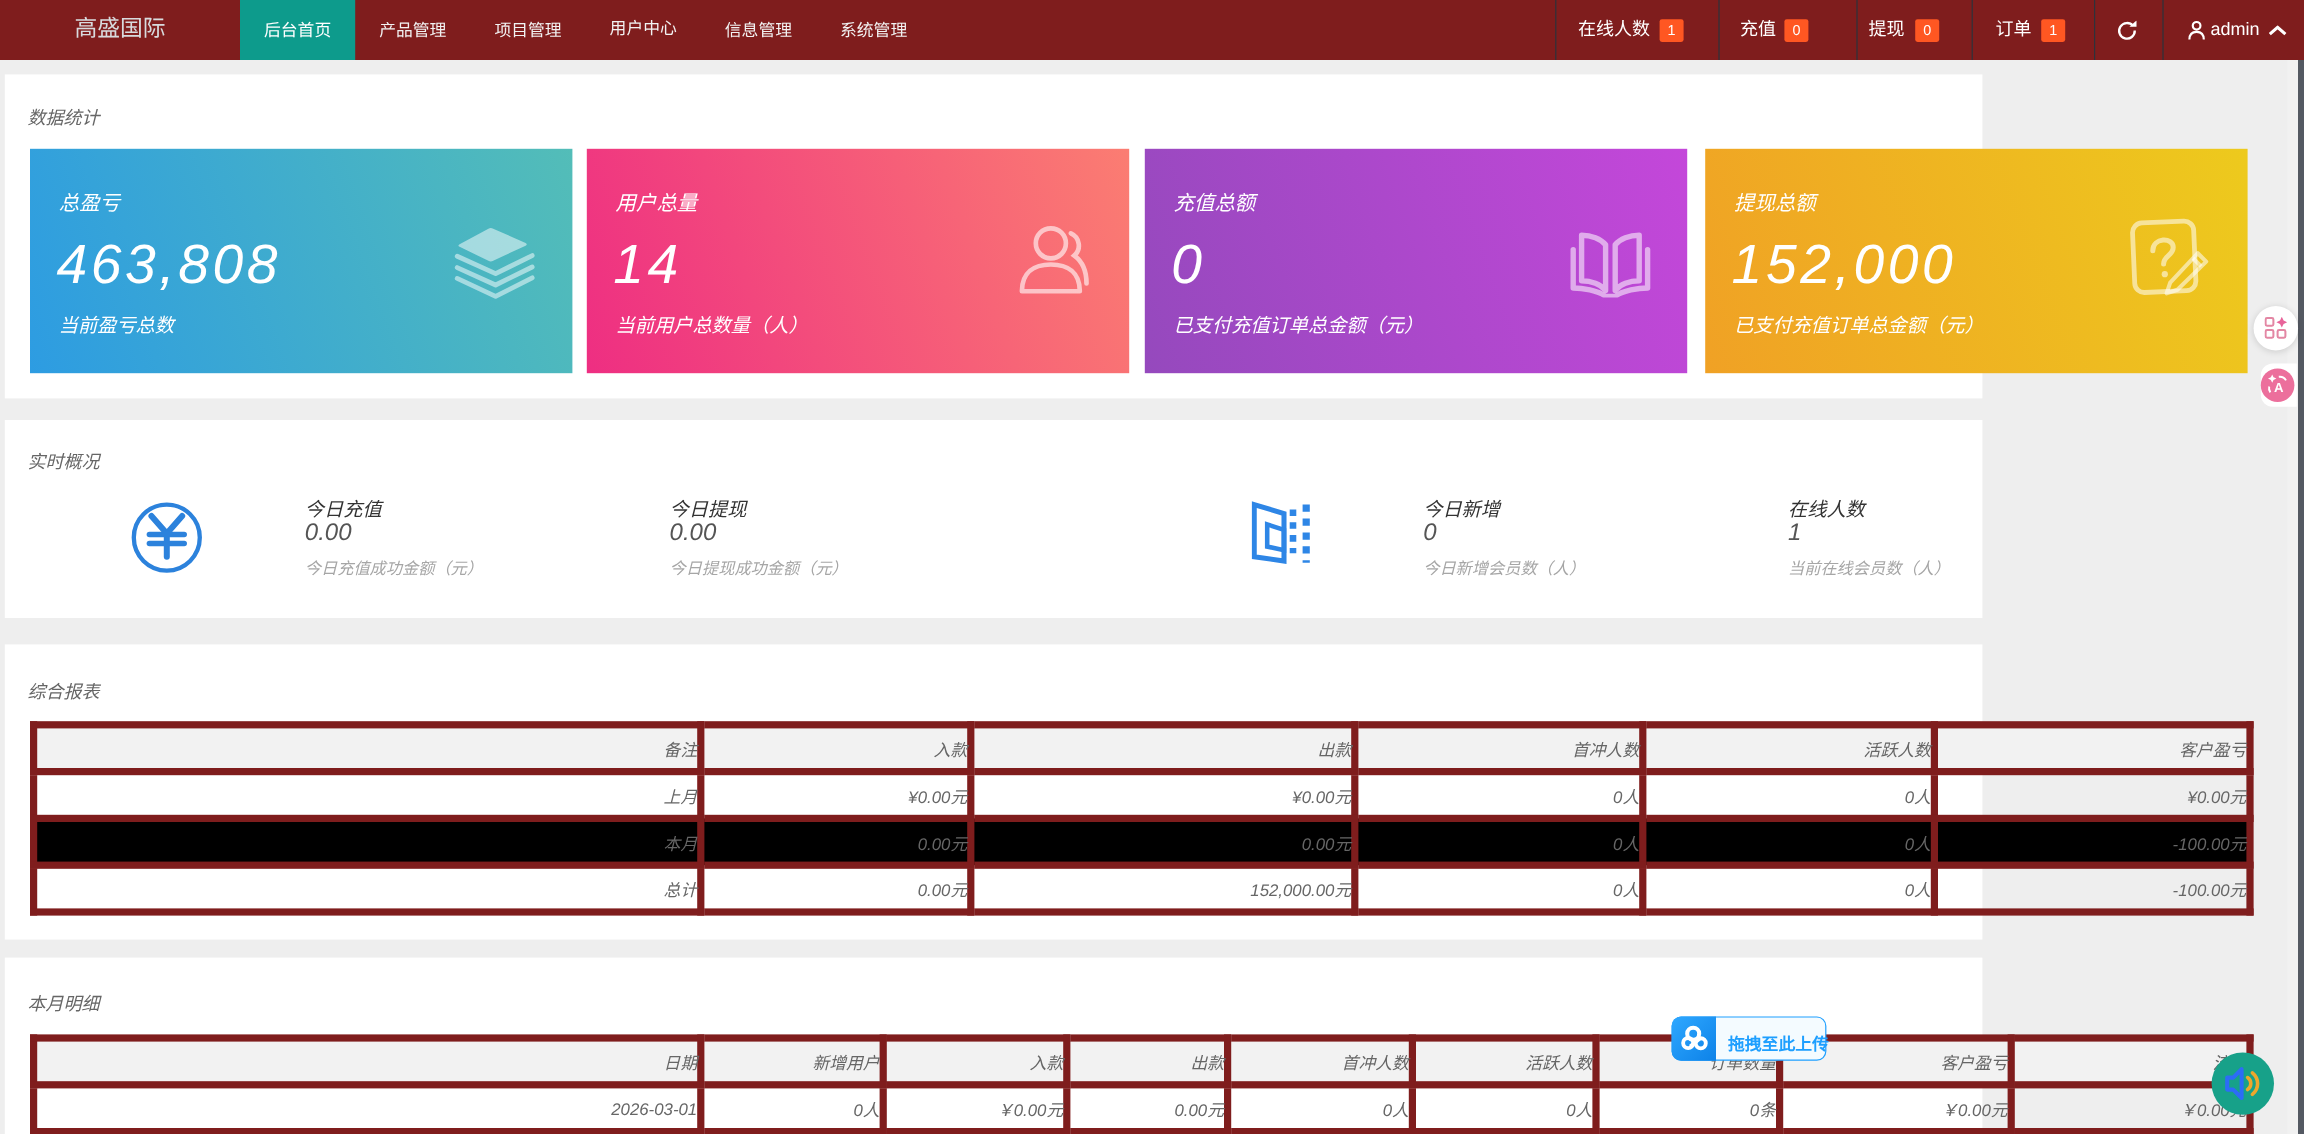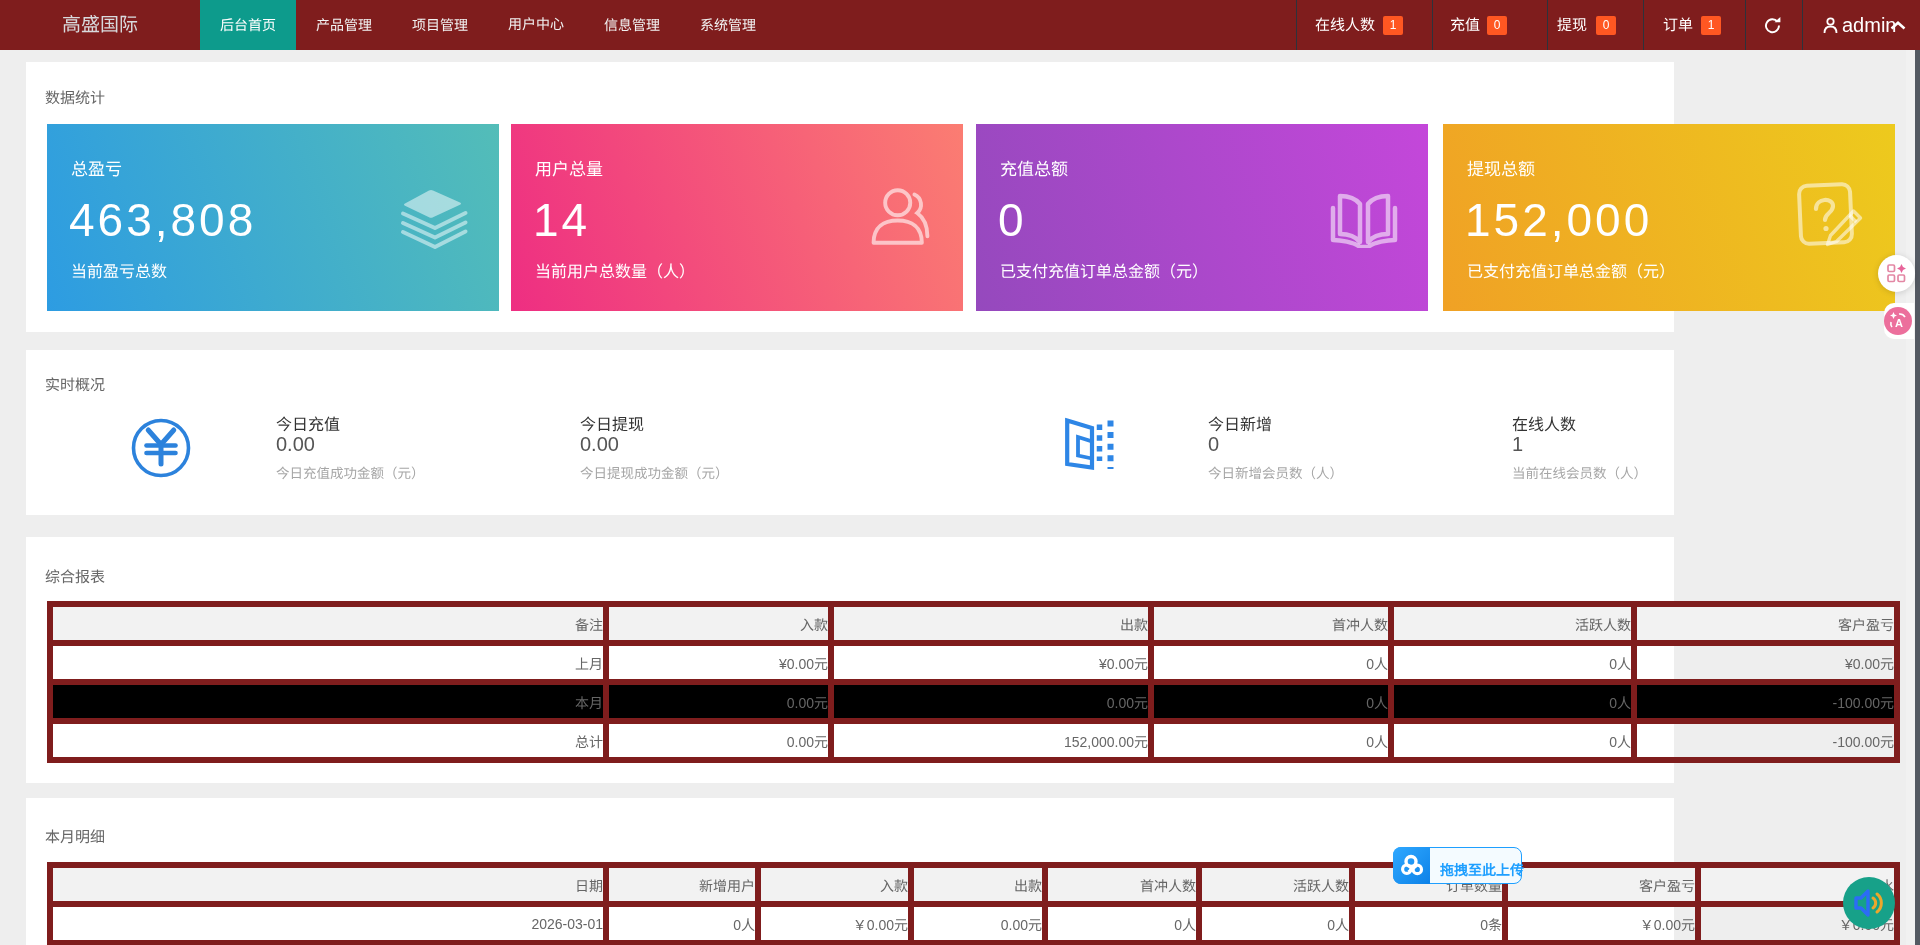--- a/index.html
+++ b/index.html
@@ -1,20 +1,20 @@
 <!DOCTYPE html>
 <html lang="zh-CN"><head>
 <meta charset="utf-8">
 <title>后台</title>
 <style>
 * { margin:0; padding:0; box-sizing:border-box; }
 html,body { width:1920px; height:945px; overflow:hidden; background:#eeeeee;
   font-family:"Liberation Sans", sans-serif; }
 .abs { position:absolute; }
-.panel { position:absolute; left:26px; width:1648px; background:#fff; }
+.panel { position:absolute; left:4px; width:1648px; background:#fff;font-style:italic; }
 .ptitle { position:absolute; left:19px; font-size:15px; color:#666; }
 .card { position:absolute; top:62px; width:452px; height:187px; color:#fff; }
 .card .lab { position:absolute; left:24px; top:31px; font-size:17px; }
 .card .num { position:absolute; left:22px; top:69px; font-size:46px; letter-spacing:3px; }
 .card .cap { position:absolute; left:24px; top:134px; font-size:16px; }
 .card svg.ic { position:absolute; right:30px; top:62px; }
 .navtab { position:absolute; top:0; height:50px; line-height:50px; width:96px;
   text-align:center; font-size:14px; color:#f2f2f2; }
 .nsep { position:absolute; top:0; height:50px; width:1px; background:#2d323b; }
 .nlab { position:absolute; top:0; height:50px; line-height:50px; font-size:15px; color:#fff; }
@@ -61,21 +61,21 @@
 
   <svg class="abs" style="left:1764px;top:17px;" width="17" height="17" viewBox="0 0 17 17">
     <path d="M13.9 4.3 A7 7 0 1 0 15.5 8.5" fill="none" stroke="#fff" stroke-width="2.1" transform="scale(0.93) translate(0.6,0.6)"></path>
     <path d="M10.5 5.2 L16.4 5.2 L16.4 0 Z" fill="#fff"></path>
   </svg>
 
   <svg class="abs" style="left:1823px;top:17px;" width="15" height="17" viewBox="0 0 15 17">
     <circle cx="7.5" cy="4.5" r="3.2" fill="none" stroke="#fff" stroke-width="1.8"></circle>
     <path d="M1.5 16 C1.5 11.5 4 9.5 7.5 9.5 C11 9.5 13.5 11.5 13.5 16" fill="none" stroke="#fff" stroke-width="1.8"></path>
   </svg>
-  <div class="nlab" style="left:1842px;font-size:20px;">admin</div>
+  <div class="nlab" style="left:1842px;font-size:15px;">admin</div>
   <svg class="abs" style="left:1890px;top:21px;" width="16" height="9" viewBox="0 0 16 9">
     <path d="M1.5 7.5 L8 1.8 L14.5 7.5" fill="none" stroke="#fff" stroke-width="2.6"></path>
   </svg>
 </div>
 
 <div class="panel" style="top:62px;height:270px;">
   <div class="ptitle" style="top:24px;">数据统计</div>
 
   <div class="card" style="left:21px;background:linear-gradient(70deg,#2d9ce2 0%,#53bdb8 100%);">
     <div class="lab">总盈亏</div>

